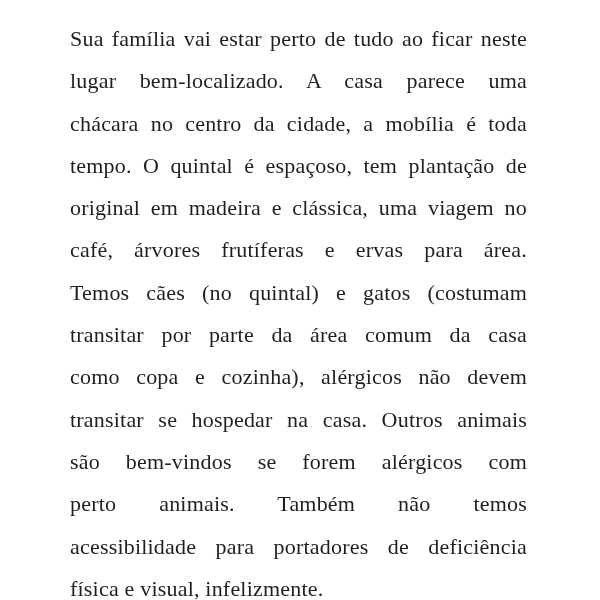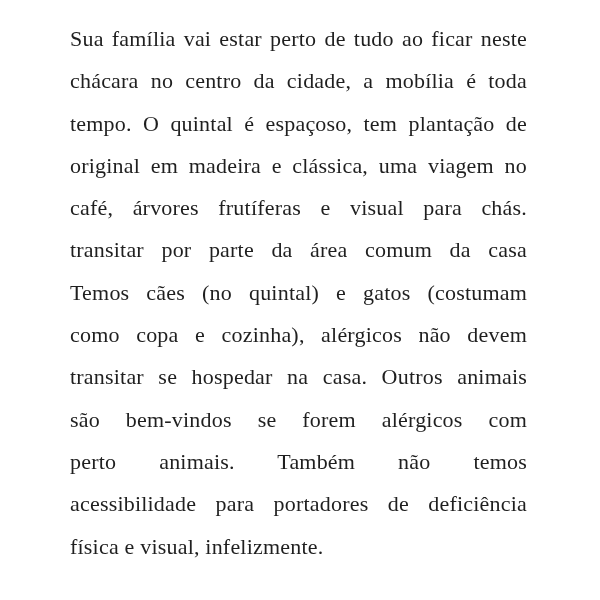--- a/index.html
+++ b/index.html
@@ -37,26 +37,27 @@
     text-align-last: left;
     -moz-text-align-last: left;
   }
 </style>
 </head>
 <body>
 
 <div class="page">
   <div class="text-block">
     <div class="line">Sua família vai estar perto de tudo ao ficar neste</div>
+    <div class="line">lugar bem-localizado. A casa parece uma</div>
     <div class="line">chácara no centro da cidade, a mobília é toda</div>
     <div class="line">tempo. O quintal é espaçoso, tem plantação de</div>
     <div class="line">original em madeira e clássica, uma viagem no</div>
-    <div class="line">café, árvores frutíferas e visual para chás.</div>
+    <div class="line">café, árvores frutíferas e ervas para área.</div>
+    <div class="line">Temos cães (no quintal) e gatos (costumam</div>
     <div class="line">transitar por parte da área comum da casa</div>
-    <div class="line">Temos cães (no quintal) e gatos (costumam</div>
     <div class="line">como copa e cozinha), alérgicos não devem</div>
     <div class="line">transitar se hospedar na casa.  Outros animais</div>
     <div class="line">são bem-vindos se forem alérgicos com</div>
     <div class="line">perto animais.  Também não temos</div>
     <div class="line">acessibilidade para portadores de deficiência</div>
     <div class="line last">física e visual, infelizmente.</div>
   </div>
 </div>
 
 </body></html>

